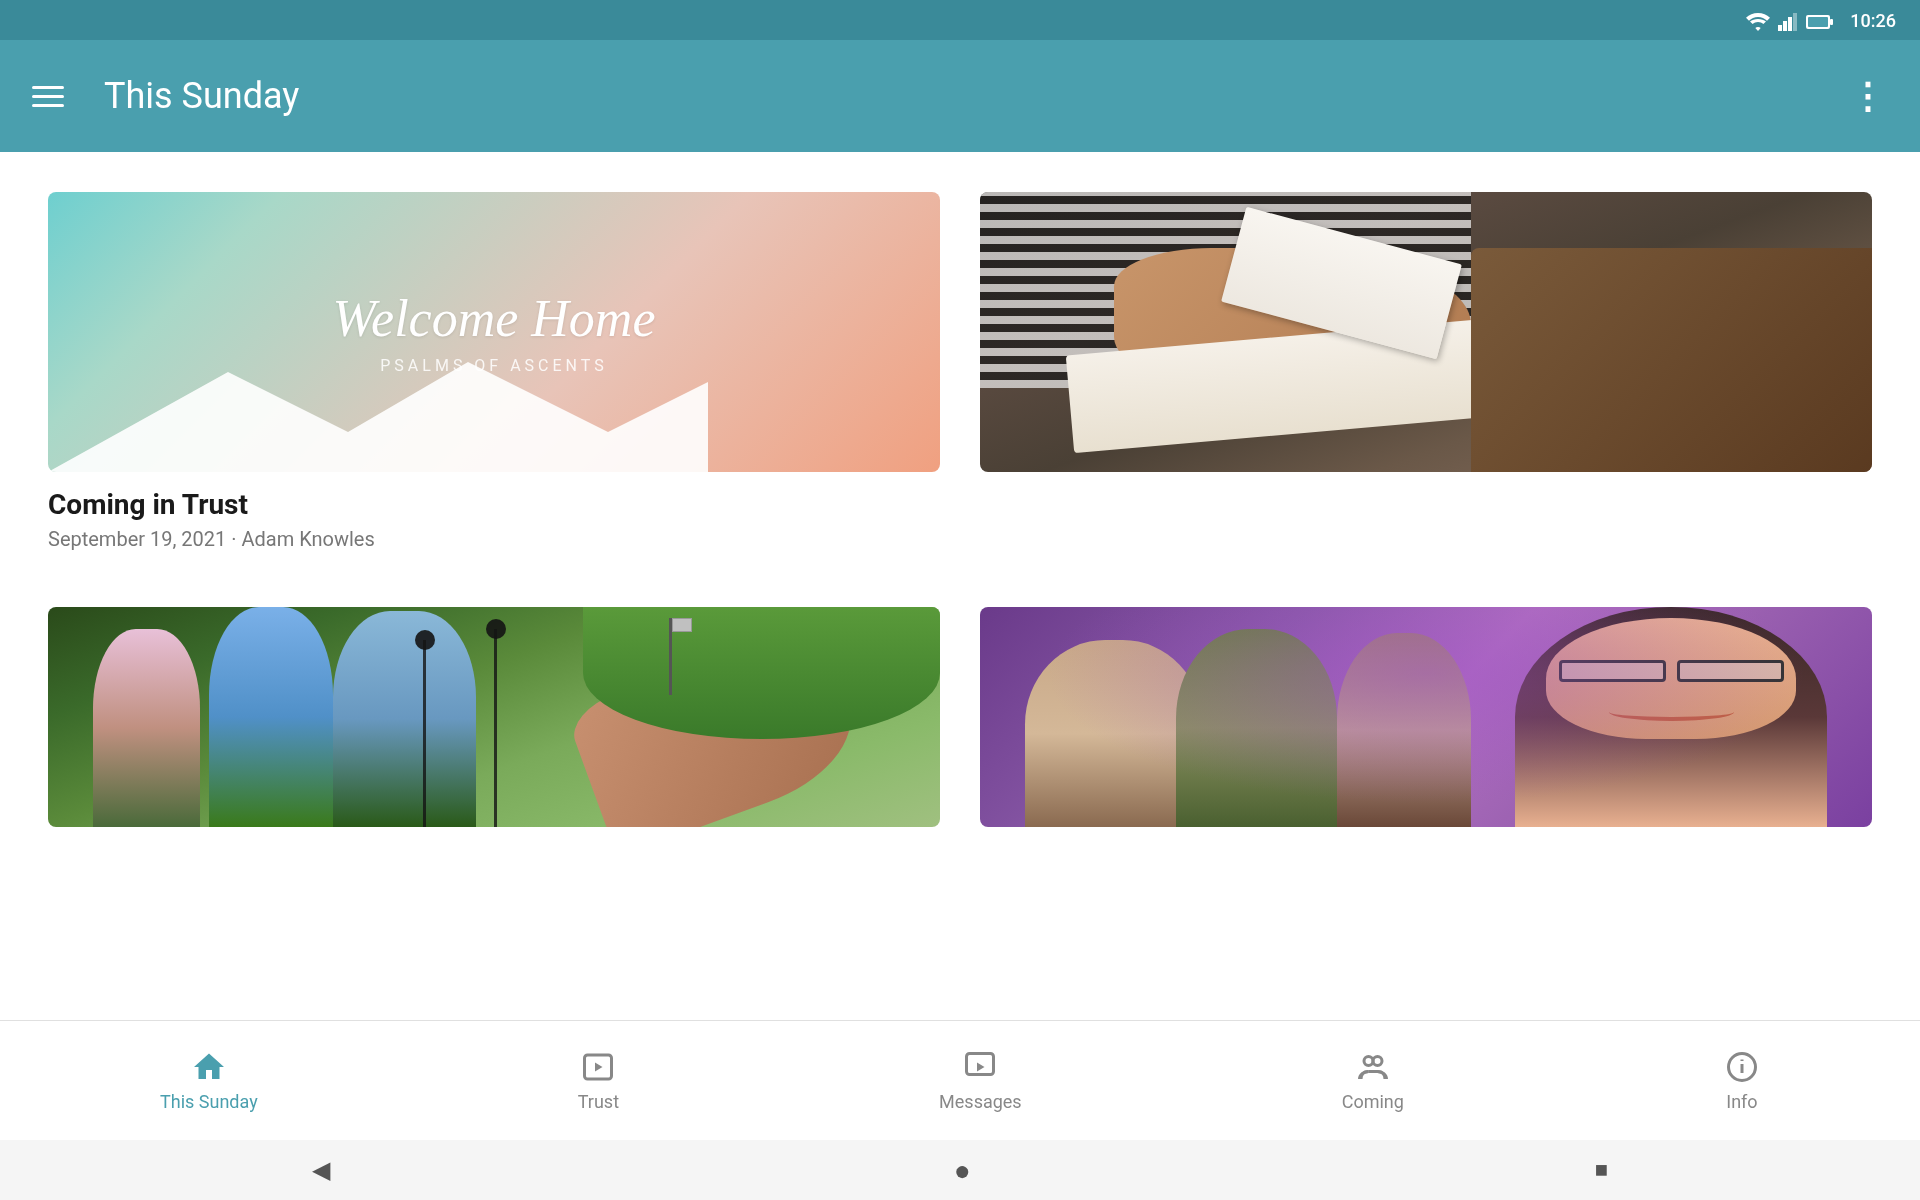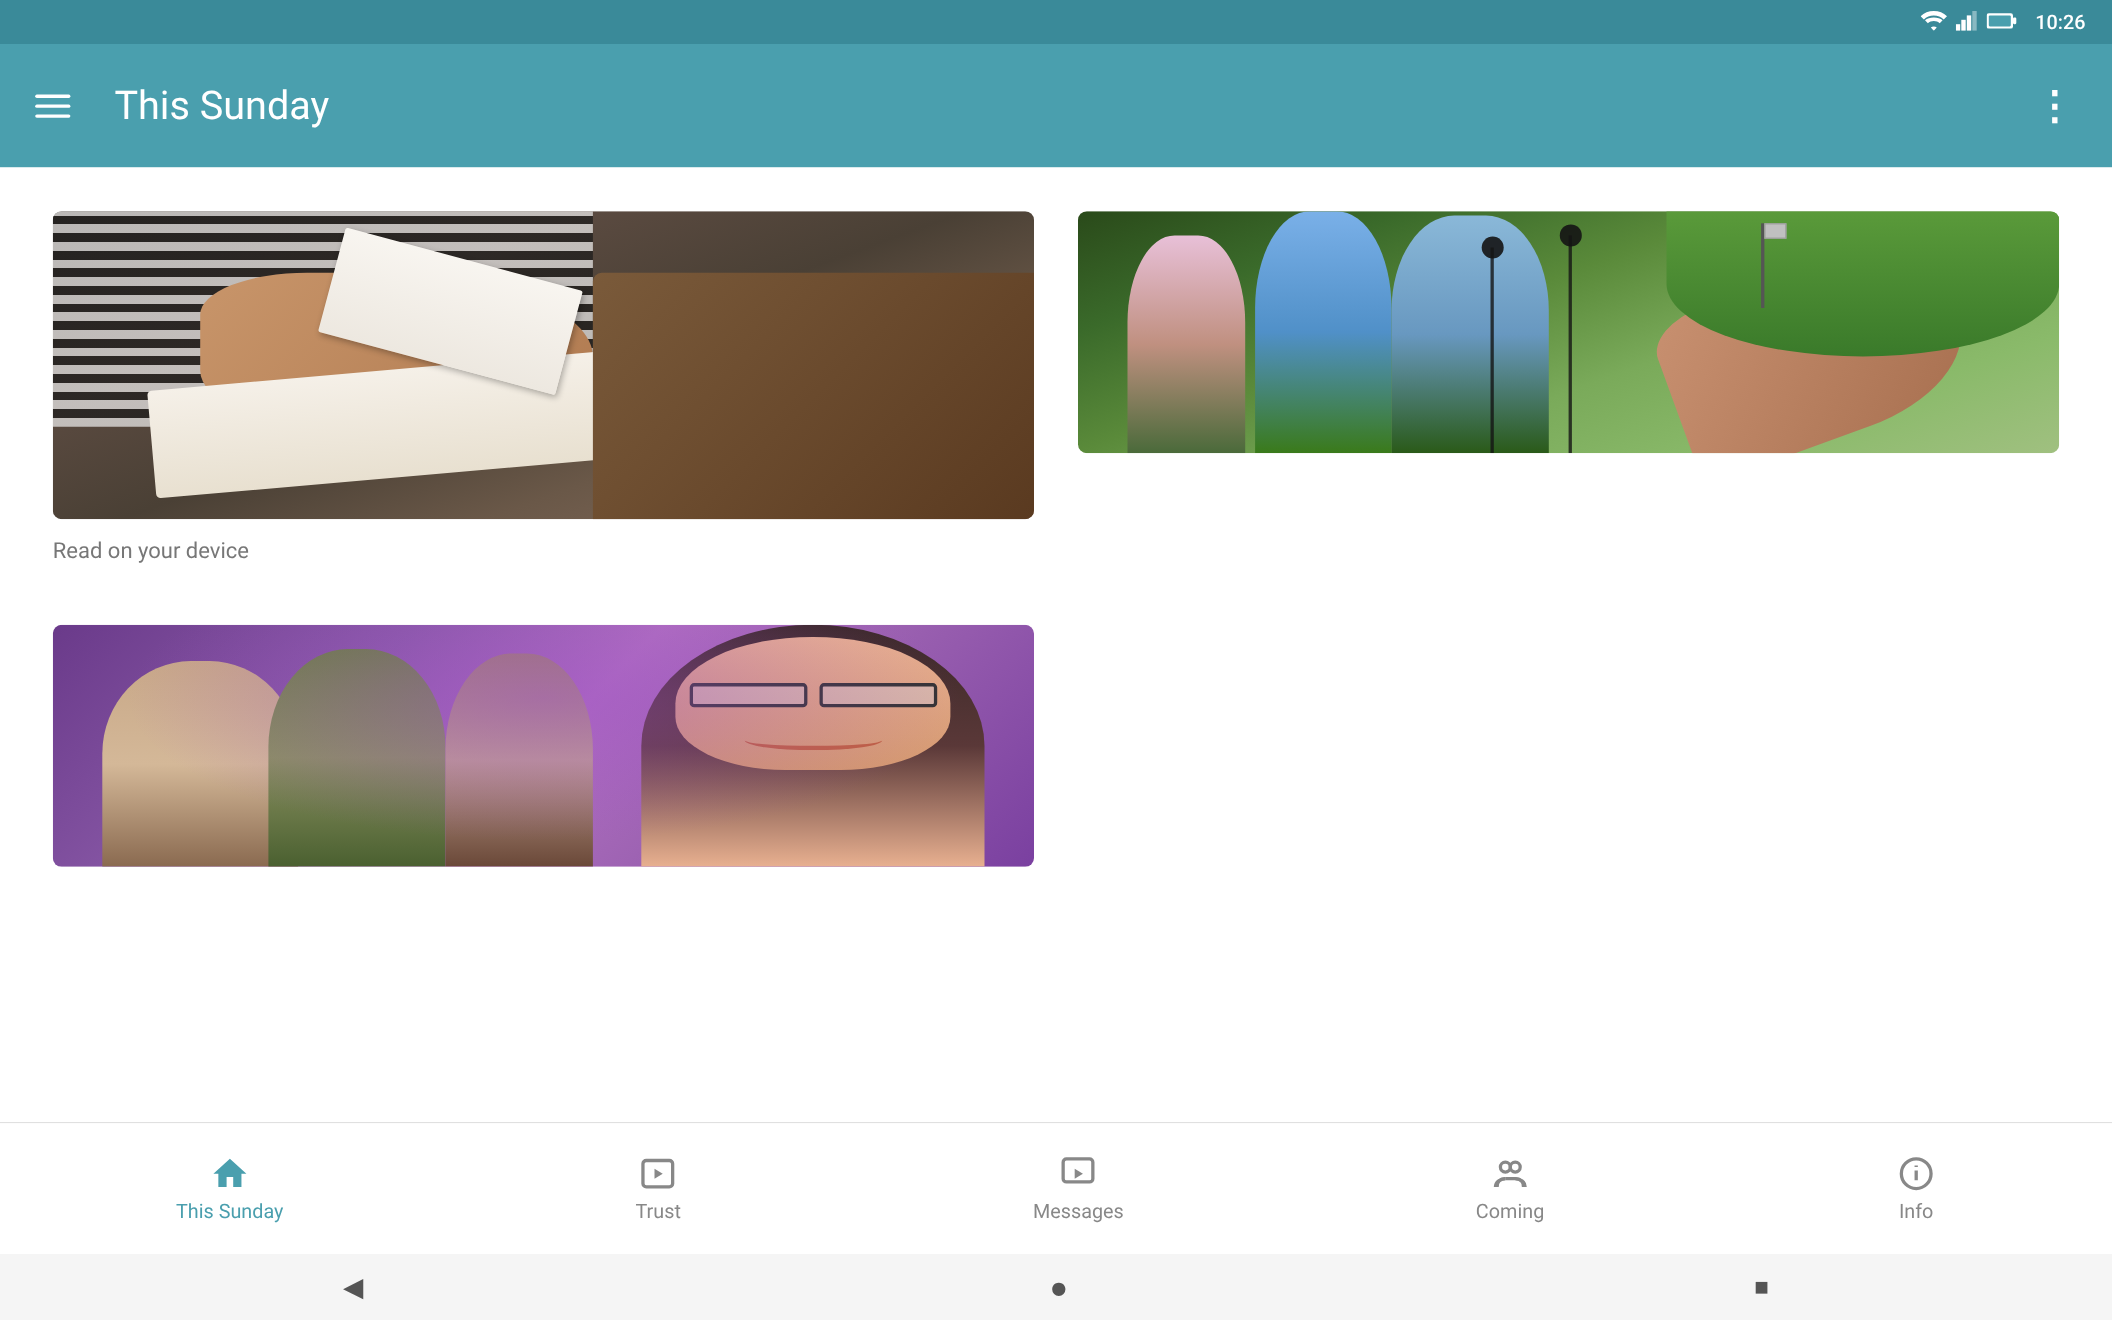--- a/index.html
+++ b/index.html
@@ -19,21 +19,21 @@
       height: 40px;
       background: #3a8a99;
       display: flex;
       align-items: center;
       justify-content: flex-end;
       padding: 0 24px;
       z-index: 100;
     }
     .status-bar-icons {
       display: flex;
-      align-items: flex-start;
+      align-items: flex-end;
       gap: 8px;
       color: white;
       font-size: 18px;
     }
     .status-time {
       color: white;
       font-size: 18px;
       font-weight: 500;
       margin-left: 8px;
     }
@@ -312,34 +312,49 @@
     <span></span>
     <span></span>
   </div>
   <span class="app-bar-title">This Sunday</span>
   <div class="more-icon">⋮</div>
 </div>
 
 <div class="main-content">
   <div class="cards-grid">
 
+    <div class="card">
+      <div class="card-image">
+        <div class="welcome-home-bg">
+
+          <svg class="mountain-shape" viewBox="0 0 660 120" preserveAspectRatio="none">
+            <polygon points="0,120 180,20 300,80 420,10 560,80 660,30 660,120" fill="white" opacity="0.9"></polygon>
+          </svg>
+          <span class="welcome-text" style="font-family: Georgia, serif;">Welcome Home</span>
+          <span class="psalms-text">PSALMS OF ASCENTS</span>
+        </div>
+      </div>
+      <div class="card-info">
+        <div class="card-title">Coming in Trust</div>
+        <div class="card-subtitle">September 19, 2021 · Adam Knowles</div>
+      </div>
+    </div>
 
     <div class="card">
       <div class="card-image">
         <div class="bible-photo-sim">
           <div class="striped-shirt"></div>
           <div class="hand-sim"></div>
           <div class="book-sim"></div>
           <div class="pew-sim"></div>
 
           <div style="position:absolute;top:15%;left:28%;width:25%;height:35%;background:linear-gradient(180deg,#f8f5f0,#ede8e0);border-radius:2px;transform:rotate(15deg);box-shadow:2px 2px 6px rgba(0,0,0,0.3);"></div>
         </div>
       </div>
       <div class="card-info">
-        <div class="card-subtitle">Read on your device</div>
       </div>
     </div>
 
     <div class="card">
       <div class="card-image" style="height:220px;">
         <div class="worship-photo">
 
           <div style="position:absolute;bottom:0;left:5%;width:12%;height:90%;background:linear-gradient(180deg,#e8c0d8,#c09080,#4a6a3a);border-radius:40% 40% 0 0;"></div>
           <div style="position:absolute;bottom:0;left:18%;width:14%;height:100%;background:linear-gradient(180deg,#7ab0e8,#5090c8,#3a7a1a);border-radius:40% 40% 0 0;"></div>
           <div style="position:absolute;bottom:0;left:32%;width:16%;height:98%;background:linear-gradient(180deg,#8ab8d8,#6898c0,#2a5a18);border-radius:40% 40% 0 0;"></div>

